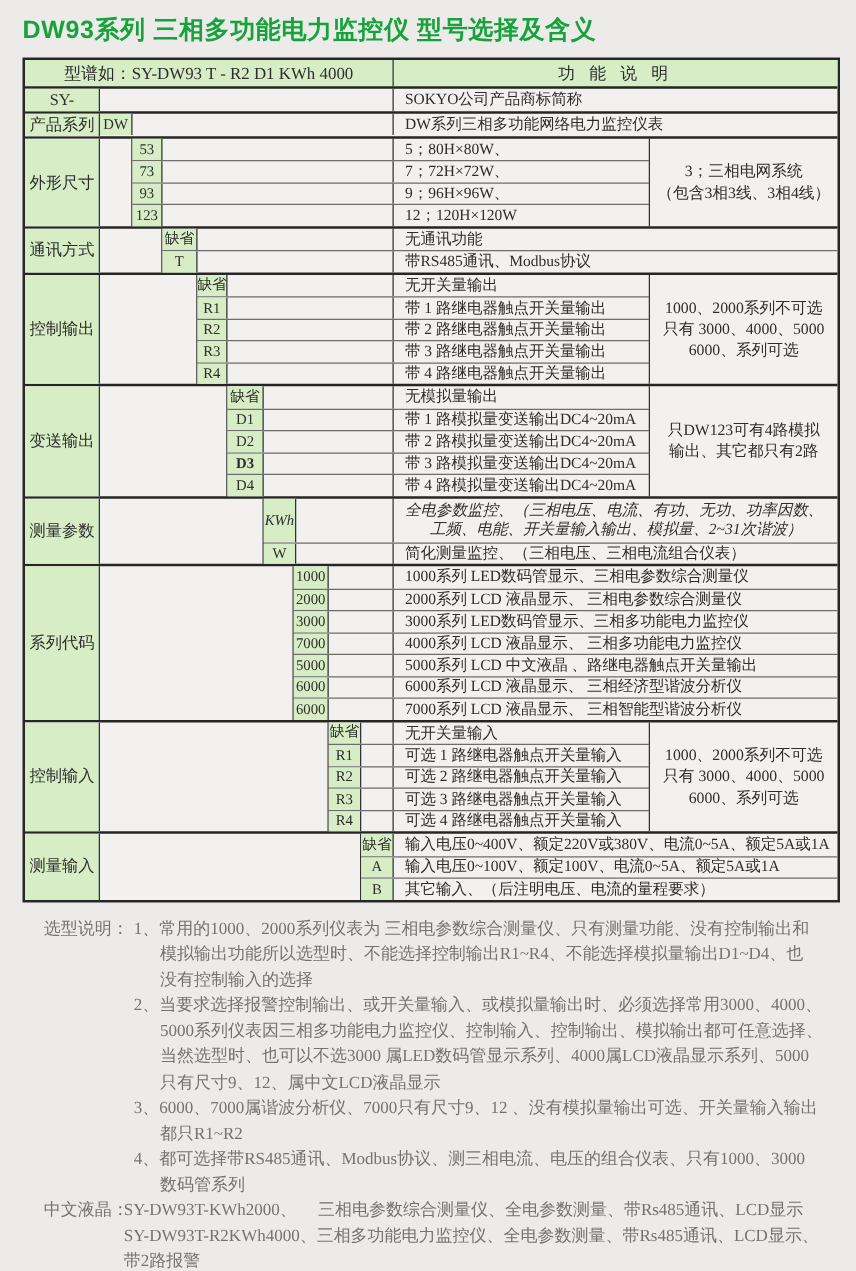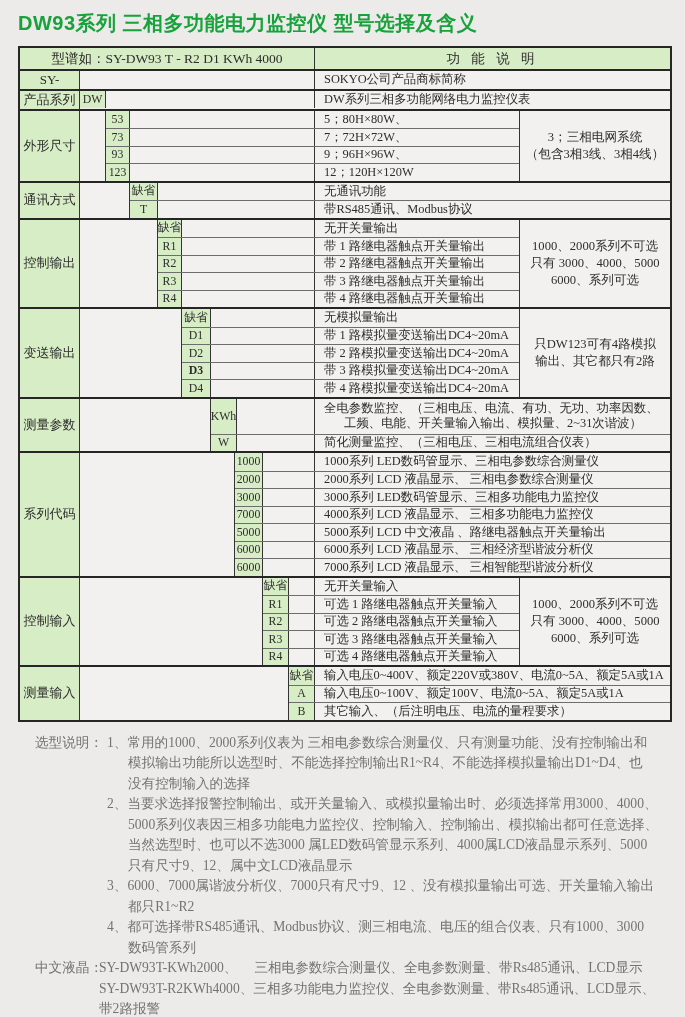--- a/index.html
+++ b/index.html
@@ -48,21 +48,21 @@
   .lab {
     width: 60px; flex: none;
     background: #d7edc6;
     border-right: 1px solid #333;
     display: flex; align-items: center; justify-content: center;
     font-size: 13px; white-space: nowrap;
   }
   .gapL { flex: none; border-right: 1px solid #333; }
   .rows { flex: 1; display: flex; flex-direction: column; min-width: 0; }
   .row  { display: flex; align-items: stretch; height: 17.5px; }
-  .row.tall { height: 35px; }
+  .row.tall { height: 35px; font-style: italic; }
   .row + .row { border-top: 1px solid #6d6d6d; }
   .code {
     flex: none;
     background: #d7edc6;
     border-right: 1px solid #333;
     display: flex; align-items: center; justify-content: center;
     font-size: 11.8px; white-space: nowrap;
   }
   .gapR { flex: none; border-right: 1px solid #333; }
   .desc {

